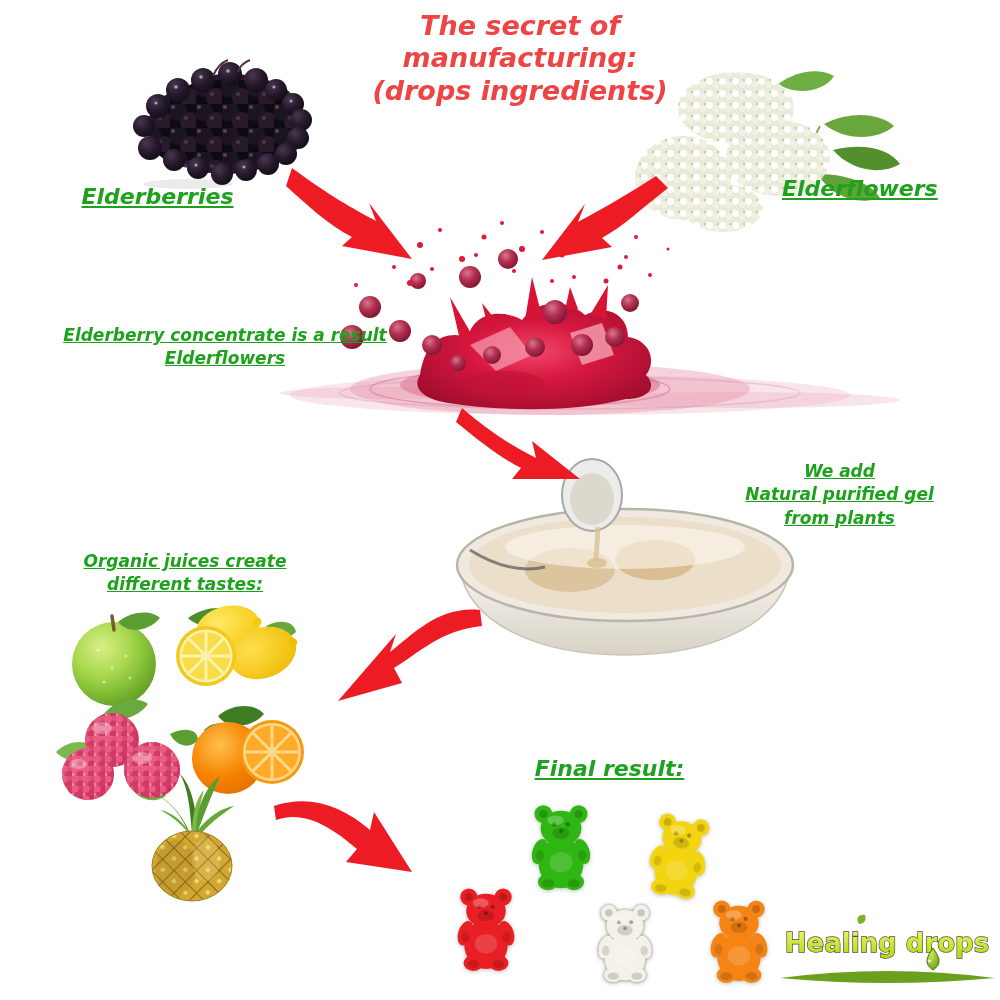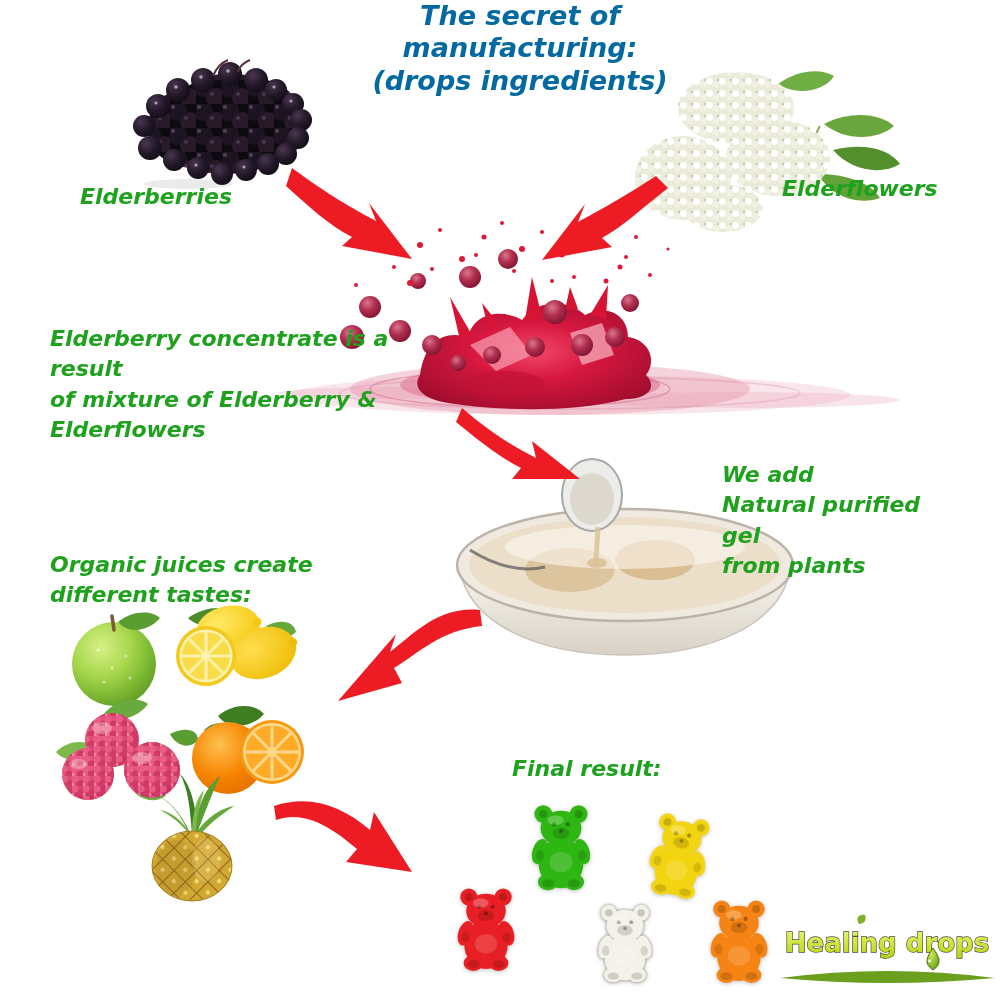--- a/index.html
+++ b/index.html
@@ -1,23 +1,23 @@
 <!DOCTYPE html>
 <html><head>
 <meta charset="utf-8">
 <style>
   html,body{margin:0;padding:0;background:#fff;}
   #canvas{position:relative;width:1000px;height:1000px;background:#fff;overflow:hidden;
           font-family:"DejaVu Sans","Liberation Sans",sans-serif;}
   .abs{position:absolute;}
-  .title{left:330px;top:0;width:380px;text-align:center;
-         color:#0369a1;font-size:27px;font-weight:bold;font-style:italic;line-height:1.2;}
-  .cap{color:#1ea21e;font-weight:bold;font-style:italic;text-align:left;line-height:1.38;}
+  .title{left:330px;top:10px;width:380px;text-align:center;
+         color:#ef4444;font-size:27px;font-weight:bold;font-style:italic;line-height:1.2;}
+  .cap{color:#1ea21e;font-weight:bold;font-style:italic;text-align:center;line-height:1.38;text-decoration:underline;}
   .cap-lg{font-size:22px;}
-  .cap-md{font-size:22px;}
+  .cap-md{font-size:17px;}
   .lbl-elderberries{left:80px;top:182px;width:155px;}
   .lbl-elderflowers{left:782px;top:174px;width:150px;}
   .txt-concentrate{left:50px;top:324px;width:350px;}
   .txt-gel{left:722px;top:460px;width:235px;}
   .txt-juices{left:50px;top:550px;width:270px;}
   .txt-final{left:512px;top:754px;width:195px;}
   svg.art{position:absolute;overflow:visible;}
   .bear{position:absolute;filter:drop-shadow(0 1px 2px rgba(0,0,0,.25));}
   .bear-white{filter:drop-shadow(0 0 1.5px #8e8e86) drop-shadow(0 1px 2px rgba(0,0,0,.2));}
 </style>
@@ -244,21 +244,20 @@
         <circle cx="356" cy="42" r="2"></circle>
       <circle cx="118" cy="26" r="1.5"></circle>
         <circle cx="380" cy="60" r="2"></circle>
         <circle cx="398" cy="34" r="1.5"></circle>
       <circle cx="86" cy="70" r="2"></circle>
     </g>
   </svg>
 
   <div class="abs cap cap-md txt-concentrate">
     <div>Elderberry concentrate is a result</div>
-    <div>of mixture of Elderberry &amp;</div>
     <div>Elderflowers</div>
   </div>
 
   <svg class="art" style="left:450px;top:455px" width="350" height="205" viewBox="0 0 350 205">
     <path d="M10,115 C20,170 90,200 175,200 C260,200 330,170 340,115 C300,155 240,166 175,166 C110,166 50,155 10,115 Z" fill="url(#glassg)" stroke="#c8c4ba" stroke-width="1.5"></path>
     <ellipse cx="175" cy="110" rx="168" ry="56" fill="#efe9df" stroke="#b9b4a9" stroke-width="2.5"></ellipse>
     <g>
       <ellipse cx="175" cy="110" rx="156" ry="48" fill="#ecdfc9"></ellipse>
       <ellipse cx="120" cy="115" rx="45" ry="22" fill="#caa36a" fill-opacity=".45"></ellipse>
       <ellipse cx="205" cy="105" rx="40" ry="20" fill="#c89c5e" fill-opacity=".5"></ellipse>

